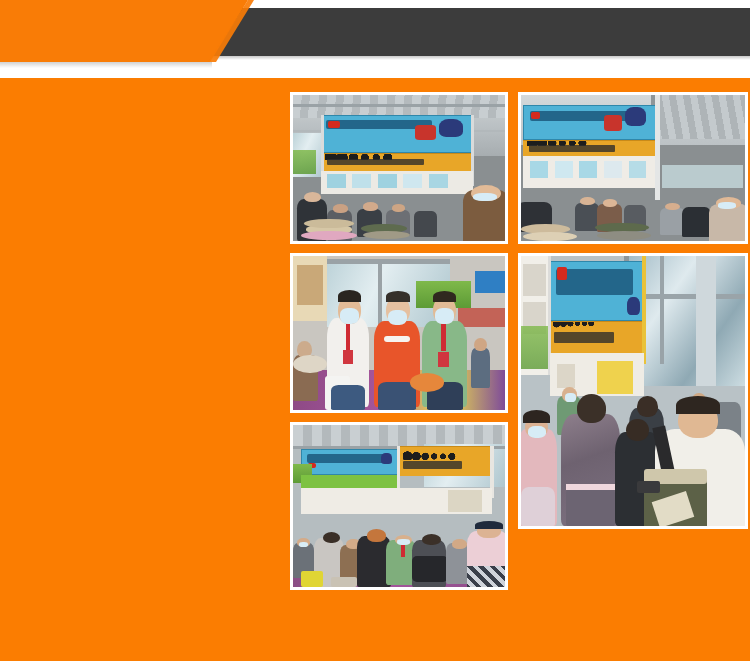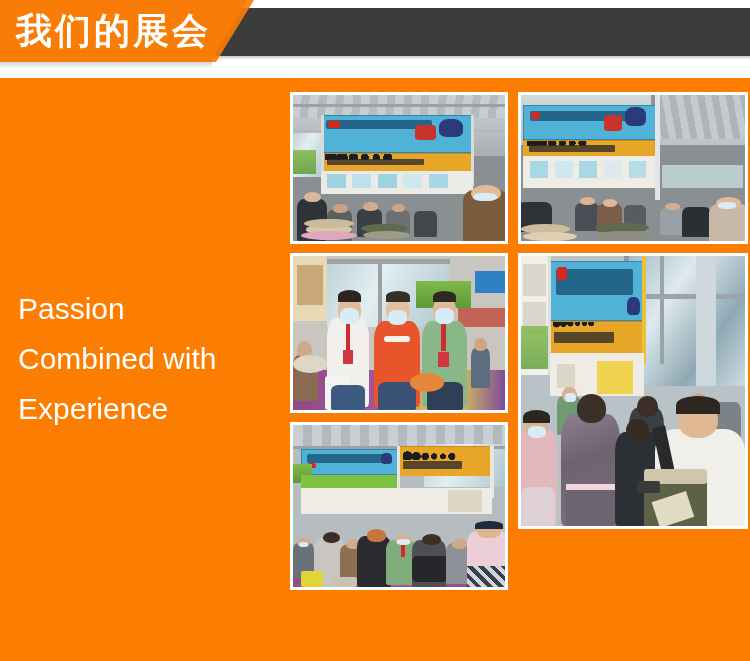--- a/index.html
+++ b/index.html
@@ -152,32 +152,26 @@
   .bedstack{position:absolute;border-radius:50%;}
 </style>
 </head>
 <body>
 
 <div class="header">
   <div class="header-dark"></div>
   <div class="header-dark-shadow"></div>
   <div class="header-orange"></div>
   <div class="header-orange-tip"></div>
-  <div class="header-title">我们的展会</div>
   <div class="header-underglow"></div>
 </div>
 
 <div class="panel">
 
 
-  <div class="en-block">
-    <div>Passion</div>
-    <div>Combined with</div>
-    <div>Experience</div>
-  </div>
 
   <div class="photo p1">
     <div class="inner">
       <div class="sky"></div>
       <div class="ceil"></div>
       <div class="beam" style="left:0;top:6%;width:100%;height:2%;"></div>
       <div class="beam" style="left:0;top:24%;width:100%;height:1.5%;background:#b2b8bb;"></div>
       <div class="glass" style="left:0;top:26%;width:14%;height:30%;"></div>
       <div class="greenwall" style="left:0;top:38%;width:11%;height:16%;opacity:.85;"></div>
 

